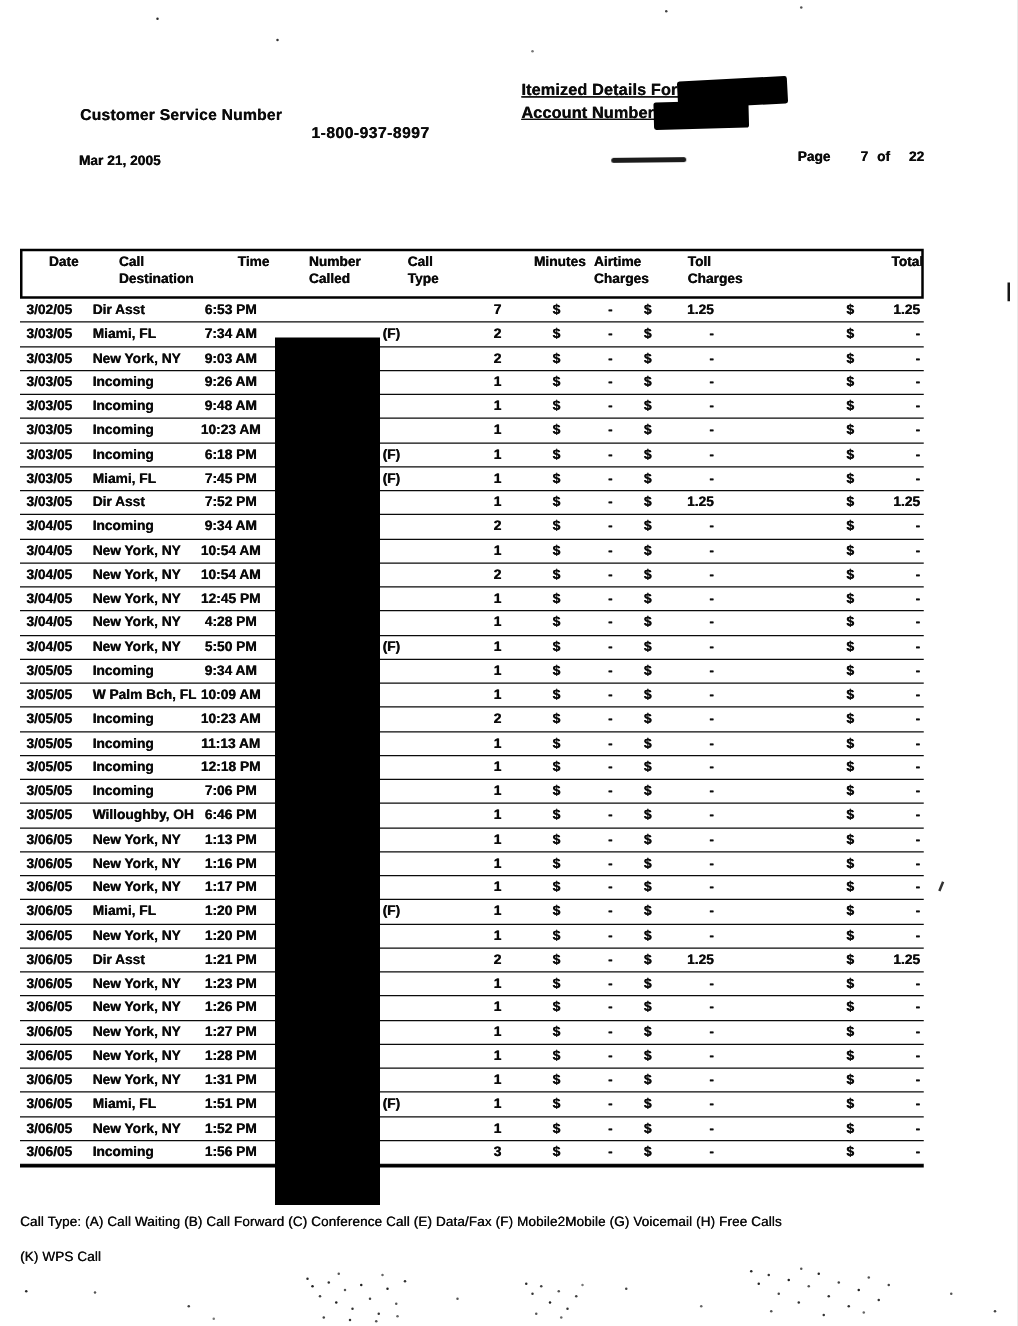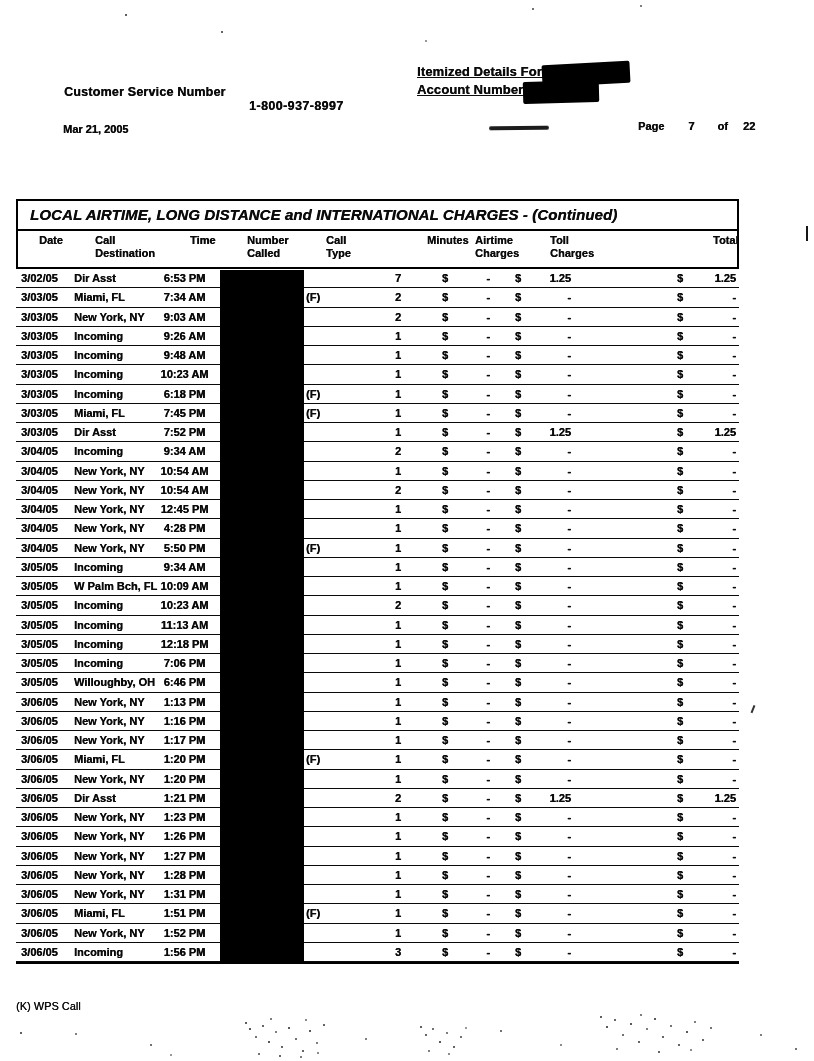--- a/index.html
+++ b/index.html
@@ -16,21 +16,21 @@
   .account-lbl{left:417px;top:82px;text-align:right;}
   .redact{background:#000;position:absolute;border-radius:2px;}
   .redact-box-1{left:542px;top:63px;width:88px;height:22px;transform:rotate(-3deg);}
   .redact-box-2{left:523px;top:81px;width:76px;height:22px;transform:rotate(-1.5deg);}
   .cs-lbl{left:64px;top:85px;font-size:12.5px;font-weight:bold;letter-spacing:.2px;}
   .cs-num{left:249px;top:99px;font-size:12.5px;font-weight:bold;letter-spacing:.4px;}
   .stmt-date{left:63px;top:123px;font-size:11px;font-weight:600;}
   .page-ind{left:638px;top:120px;font-size:11px;font-weight:bold;white-space:nowrap;}
   .page-ind span{display:inline-block;}
   .pi-num{margin-left:21px;}
-  .pi-of{margin-left:20px;}
+  .pi-of{margin-left:4px;}
   .pi-total{margin-left:12px;}
   .smudge{left:489px;top:126px;width:60px;height:4px;background:#1c1c1c;
           filter:blur(.6px);transform:rotate(-.6deg);border-radius:2px;}
   
   .bill-table{left:16px;top:199px;width:723px;}
   .tbl-box{border:2.5px solid #000;}
   .tbl-title{height:28px;line-height:28px;border-bottom:2px solid #000;
              font-style:italic;font-weight:bold;font-size:15px;padding-left:12px;
              letter-spacing:.1px;white-space:nowrap;}
   .tbl-header{position:relative;height:36px;font-weight:bold;font-size:11px;}
@@ -102,21 +102,20 @@
     <span>Page</span>
     <span class="pi-num">7</span>
     <span class="pi-of">of</span>
     <span class="pi-total">22</span>
   </div>
 
   <div class="abs smudge"></div>
 
   <div class="abs bill-table">
     <div class="tbl-box">
-      <div class="tbl-title">LOCAL AIRTIME, LONG DISTANCE and INTERNATIONAL CHARGES  - (Continued)</div>
       <div class="tbl-header">
         <div class="hc h-date">
           <span>Date</span>
             <span></span>
         </div>
         <div class="hc h-dest">
           <span>Call</span>
             <span>Destination</span>
         </div>
         <div class="hc h-time">
@@ -615,20 +614,21 @@
     <span class="bc c-aval">-</span>
     <span class="bc cur cur-t">$</span>
     <span class="bc c-tval">-</span>
     <span class="bc cur cur-g">$</span>
     <span class="bc c-gval">-</span>
   </div>
       </div>
     <div class="abs redact-col"></div>
   </div>
 
+  <div class="abs fn fn-1">Call Type: (A) Call Waiting (B) Call Forward (C) Conference Call (E) Data/Fax (F) Mobile2Mobile (G) Voicemail (H) Free Calls</div>
   <div class="abs fn fn-2">(K) WPS Call</div>
 
   <div class="speck n-top"></div>
   <div class="speck n-a"></div>
   <div class="speck n-b"></div>
   <div class="speck n-c"></div>
   <div class="speck n-scatter"></div>
   <div class="abs tick-r"></div>
   <div class="abs tick-s"></div>
 

